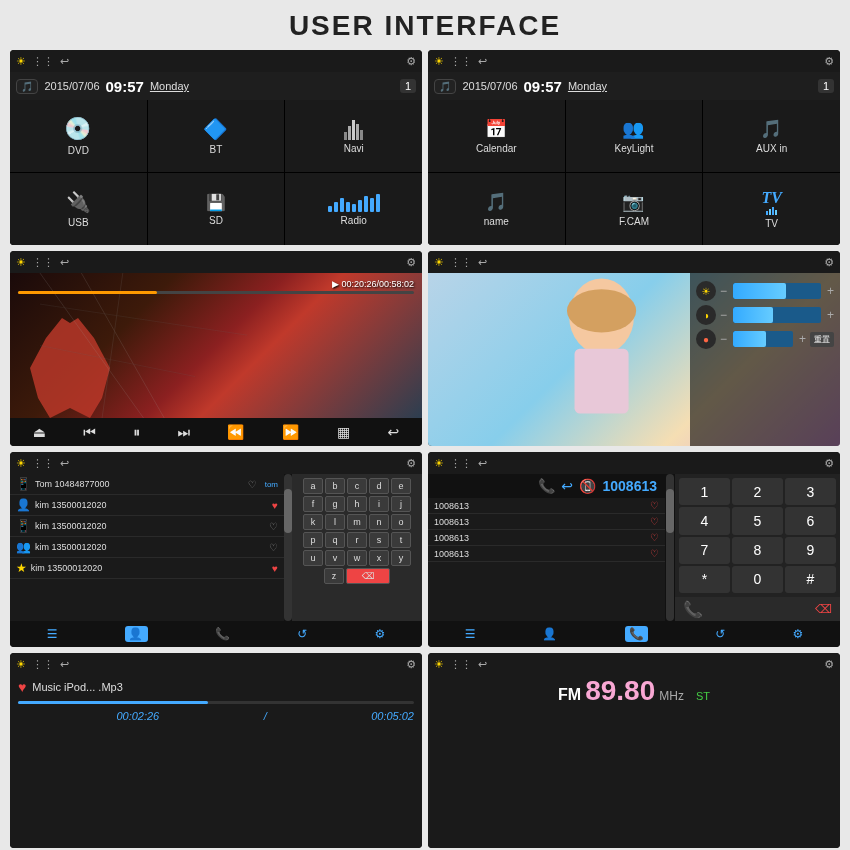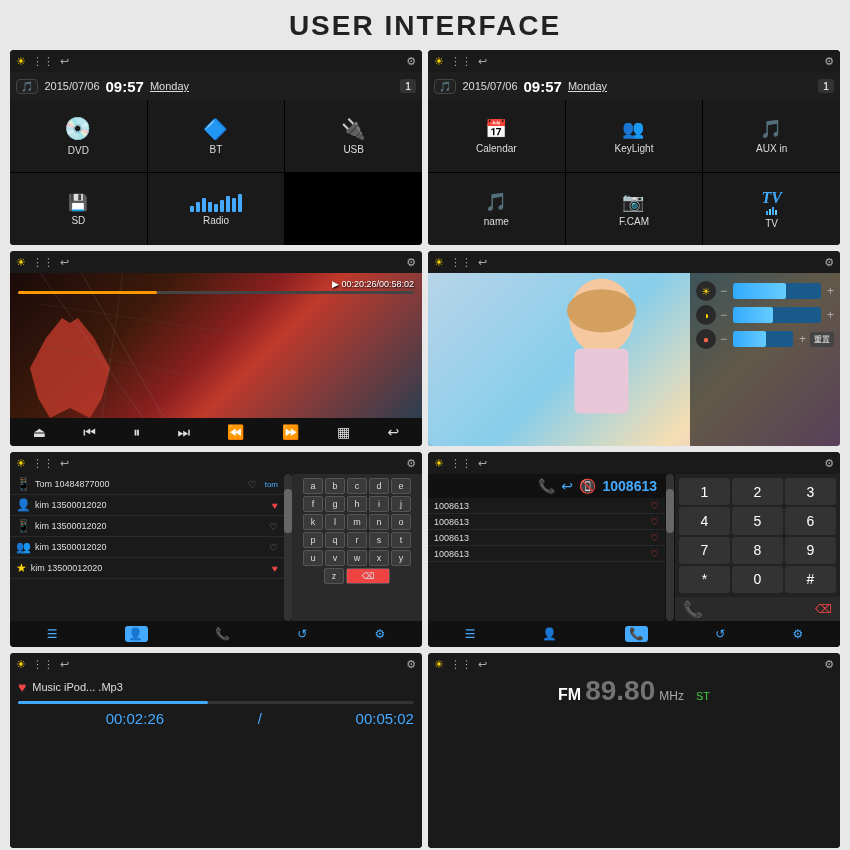--- a/index.html
+++ b/index.html
@@ -386,21 +386,21 @@
       gap: 6px;
     }
     .music-heart { color: #e44; font-size: 14px; }
     .music-title { color: #ddd; font-size: 11px; }
     .music-options { color: #aaa; font-size: 9px; margin-left: auto; }
     .music-time-row {
       display: flex;
       align-items: center;
       gap: 6px;
     }
-    .music-time { color: #4af; font-size: 15px; margin-left: auto; }
+    .music-time { color: #4af; font-size: 11px; margin-left: auto; font-style: italic; }
     .music-progress {
       height: 3px;
       background: #333;
       border-radius: 2px;
       margin: 2px 0;
     }
     .music-progress-fill {
       height: 100%;
       background: #4af;
       border-radius: 2px;
@@ -409,21 +409,21 @@
     
     .radio-content {
       flex: 1;
       background: #1a1a1a;
       display: flex;
       flex-direction: column;
       align-items: center;
       justify-content: flex-start;
     }
     .fm-label { color: #fff; font-size: 16px; font-weight: bold; }
-    .fm-freq { color: #737373; font-size: 28px; font-weight: bold; }
+    .fm-freq { color: #f9a8d4; font-size: 28px; font-weight: bold; }
     .fm-unit { color: #aaa; font-size: 12px; }
     .fm-st { color: #4c4; font-size: 11px; margin-left: 8px; }
 
     .scrollbar-vertical {
       width: 8px;
       background: #333;
       border-radius: 4px;
       position: relative;
       flex-shrink: 0;
     }
@@ -460,20 +460,30 @@
       <span class="status-num">1</span>
     </div>
     <div class="menu-grid">
       <div class="menu-item">
         <span class="menu-icon menu-icon-dvd">💿</span>
         <span>DVD</span>
       </div>
       <div class="menu-item">
         <span class="menu-icon menu-icon-bt">🔷</span>
         <span>BT</span>
+      </div>
+      <div class="menu-item">
+        <div style="display:flex;align-items:flex-end;gap:1px;height:22px;">
+          <div style="width:3px;height:8px;background:#888;"></div>
+          <div style="width:3px;height:14px;background:#aaa;"></div>
+          <div style="width:3px;height:20px;background:#ccc;"></div>
+          <div style="width:3px;height:16px;background:#aaa;"></div>
+          <div style="width:3px;height:10px;background:#888;"></div>
+        </div>
+        <span>Navi</span>
       </div>
       <div class="menu-item">
         <span class="menu-icon menu-icon-usb">🔌</span>
         <span>USB</span>
       </div>
       <div class="menu-item">
         <span class="menu-icon menu-icon-sd">💾</span>
         <span>SD</span>
       </div>
       <div class="menu-item">

